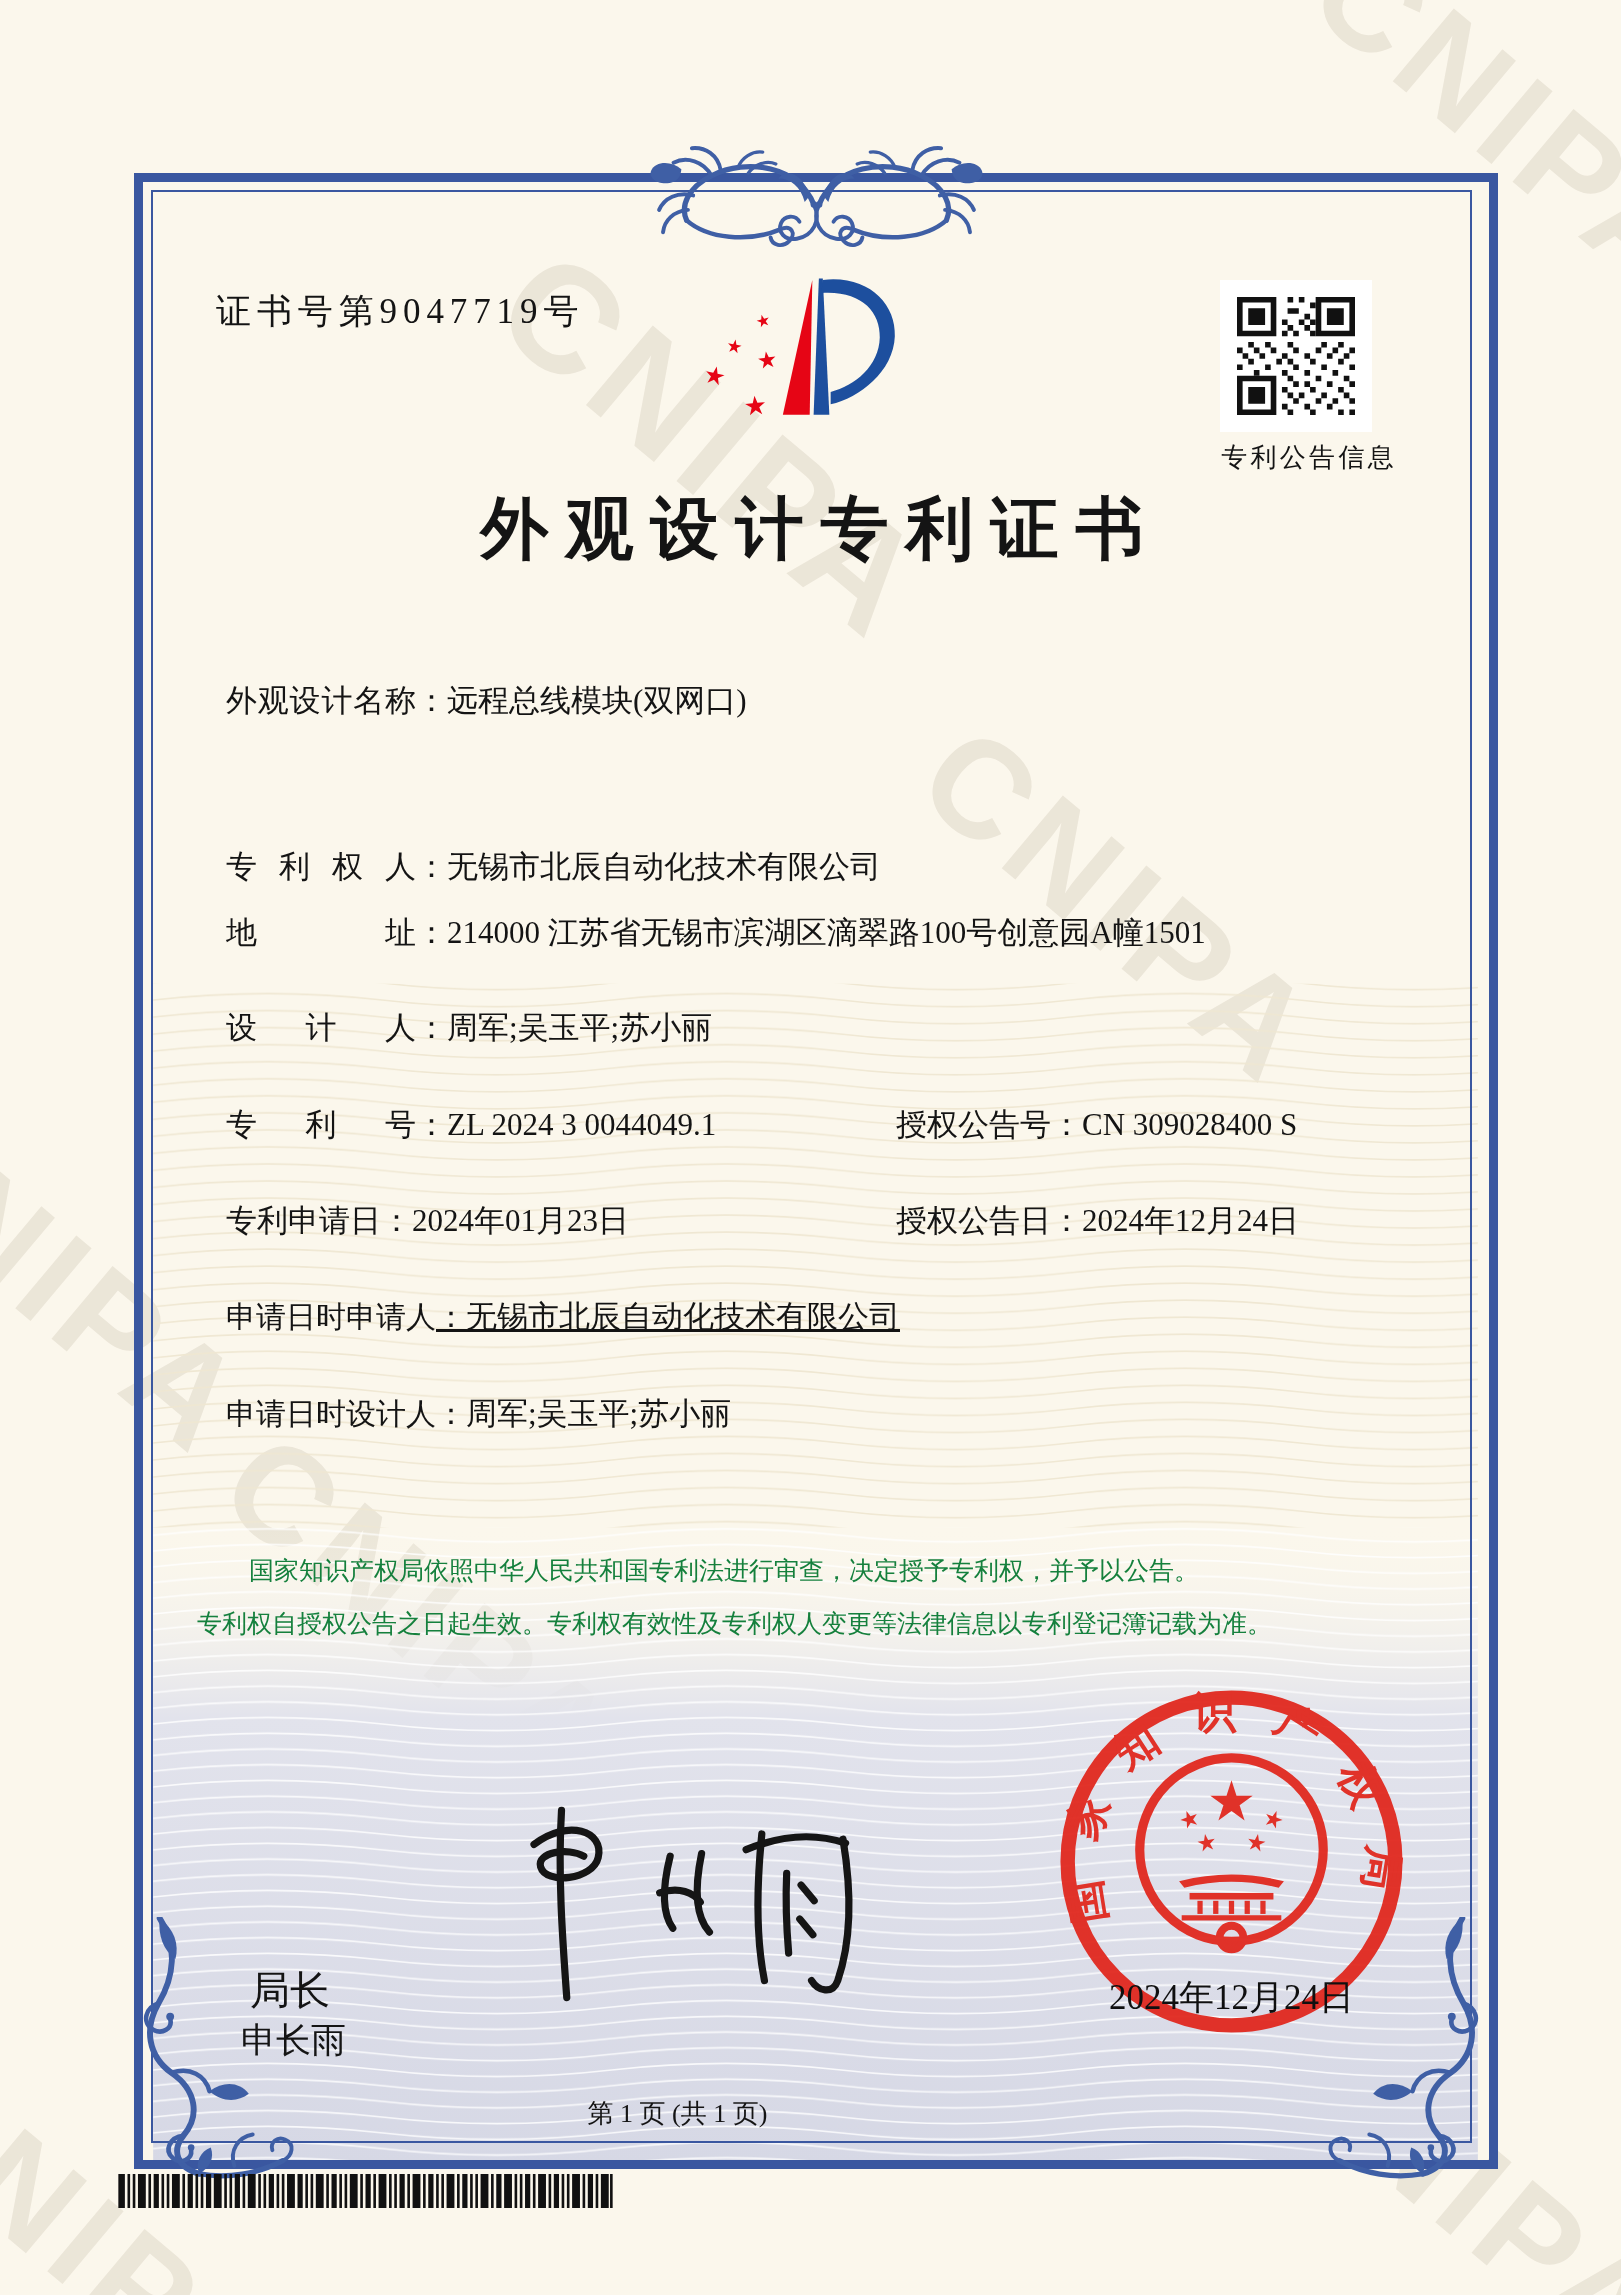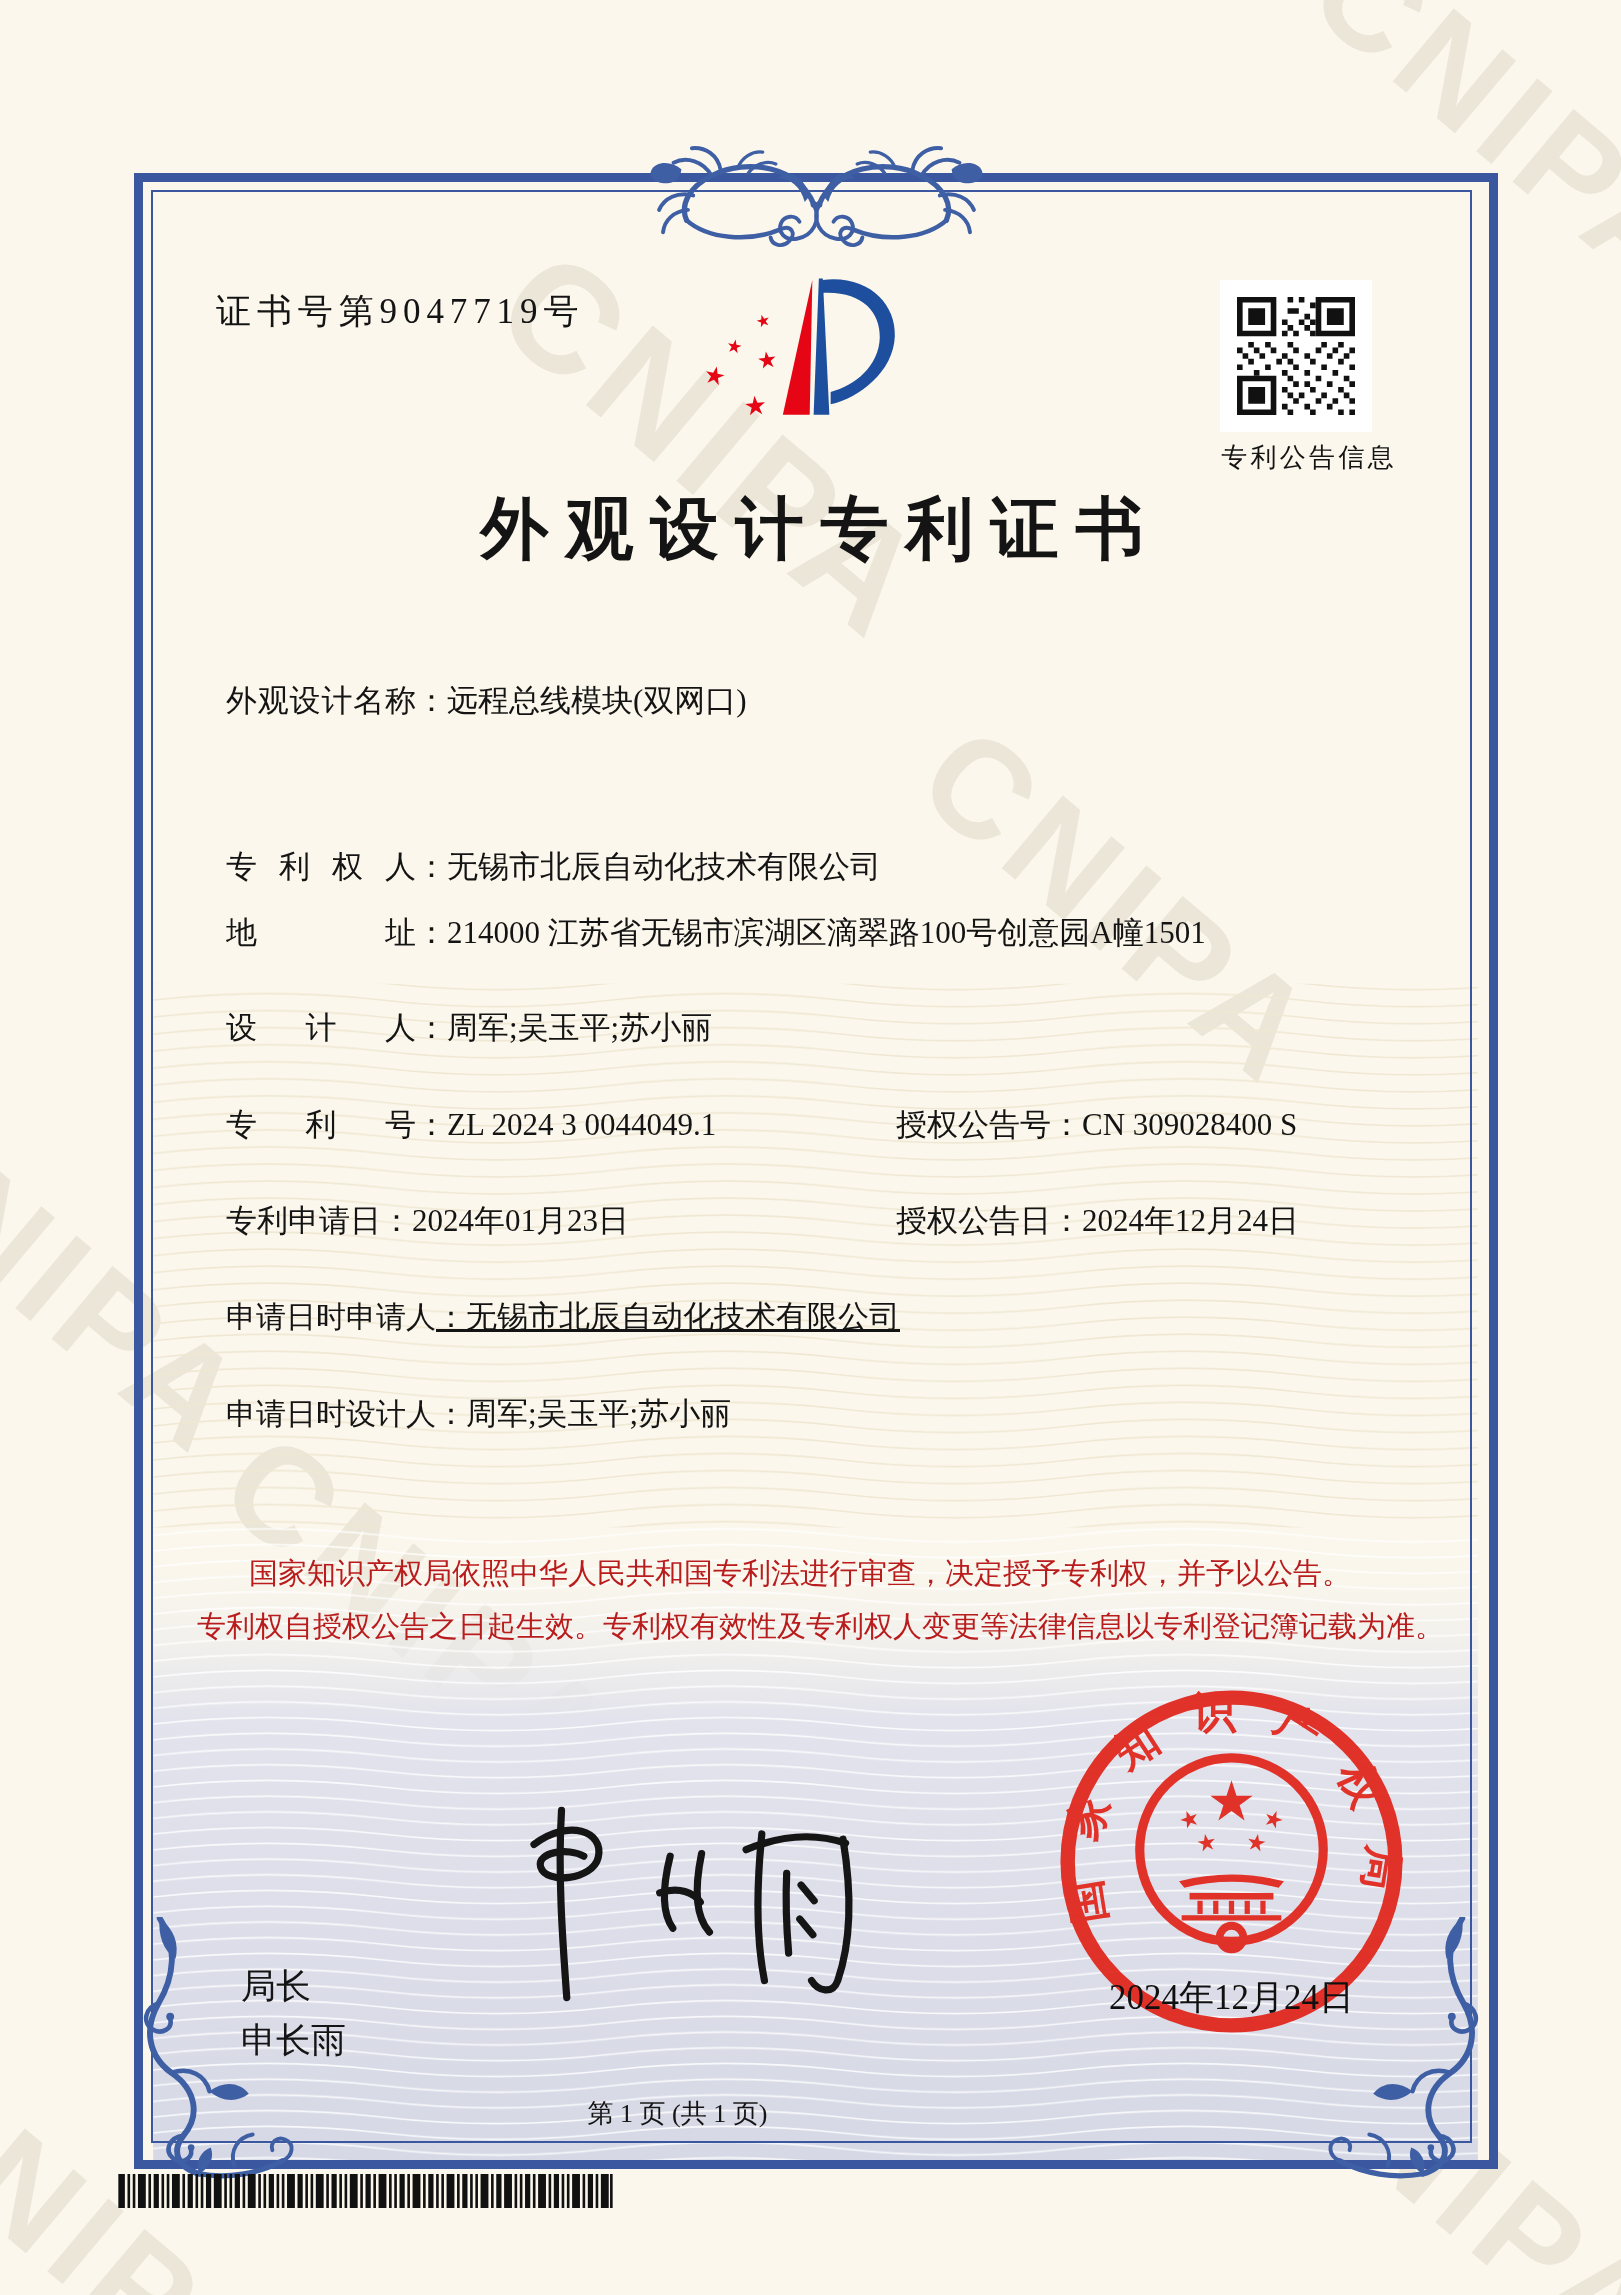--- a/index.html
+++ b/index.html
@@ -15,22 +15,22 @@
   .abs{position:absolute;}
   .certno{left:216px;top:288px;font-size:35px;letter-spacing:5.9px;}
   .qrbox{left:1220px;top:280px;width:152px;height:152px;background:#ffffff;}
   .qrcap{left:1187px;top:440px;width:210px;text-align:right;font-size:26px;letter-spacing:3.3px;}
   .title{left:0;top:484px;width:1622px;text-align:center;font-size:68px;font-weight:700;
          letter-spacing:17px;padding-left:19px;box-sizing:border-box;}
   .row{position:absolute;left:226px;font-size:31px;white-space:nowrap;}
   .row-r{left:896px;}
   .lbl{display:inline-block;width:190px;text-align:justify;text-align-last:justify;}
   .lbl-auto{display:inline-block;text-align:right;}
-  .stmt{position:absolute;font-size:29px;white-space:nowrap;color:#b91c1c;}
-  .director{left:241px;top:1963px;font-size:35px;font-family:"Liberation Sans","DejaVu Sans",sans-serif;}
+  .stmt{position:absolute;font-size:25px;white-space:nowrap;color:#15803d;}
+  .director{left:250px;top:1963px;font-size:40px;font-family:"Liberation Sans","DejaVu Sans",sans-serif;}
   .dirname{left:241px;top:2017px;font-size:35px;font-family:"Liberation Sans","DejaVu Sans",sans-serif;}
   .sealdate{left:1060px;top:1974px;width:343px;text-align:center;font-size:35px;color:#101010;z-index:6;}
   .footer{left:0;top:2096px;width:1355px;text-align:center;font-size:26px;}
   svg{display:block;}
 </style>
 </head>
 <body>
 
 <div class="page">
 

